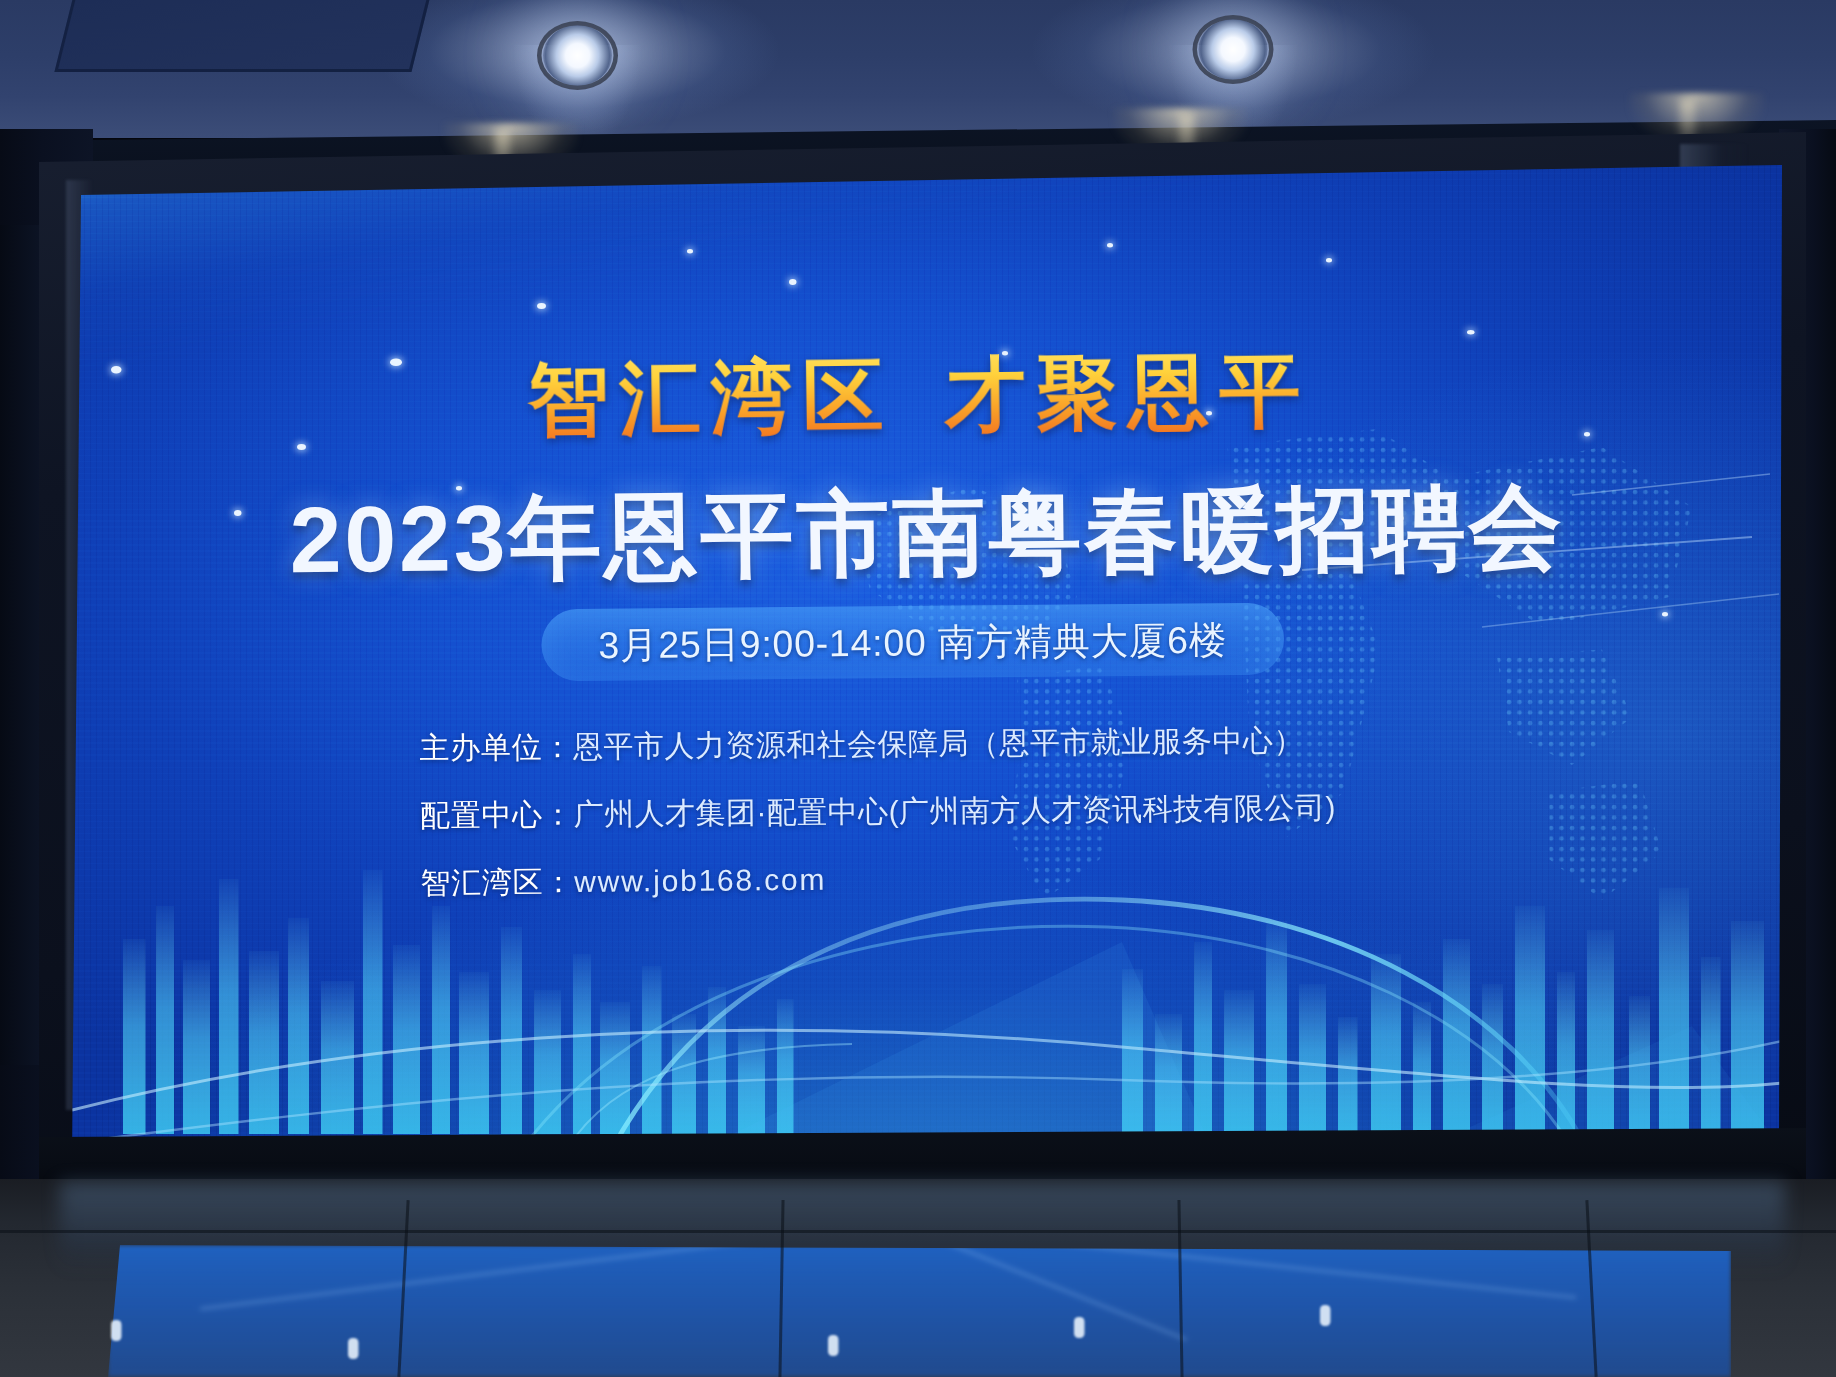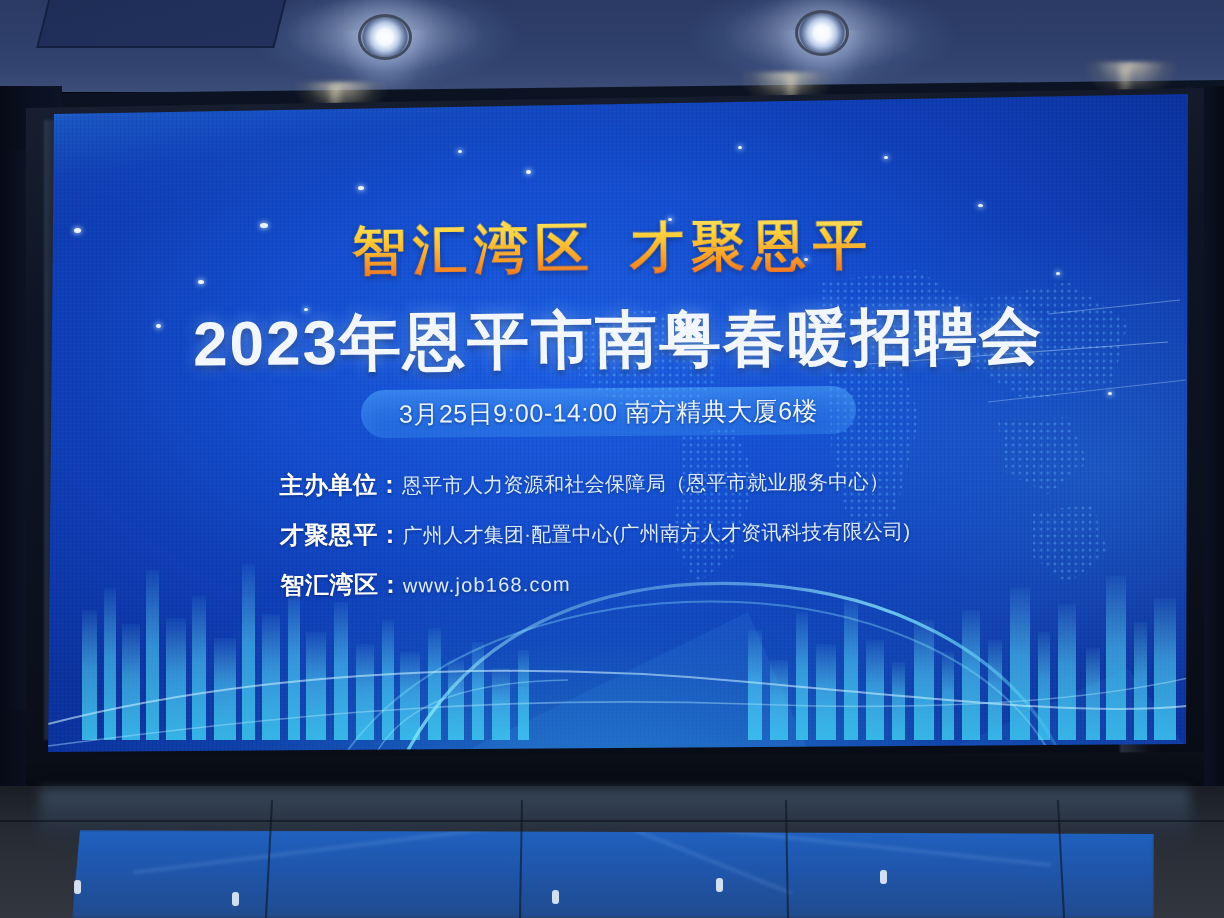--- a/index.html
+++ b/index.html
@@ -80,21 +80,21 @@
     filter:blur(1px);
   }
   .frame-sheen-l{
     position:absolute; left:44px; top:120px; width:18px; height:620px;
     background:linear-gradient(90deg, rgba(110,128,162,.26), transparent);
     filter:blur(1px);
   }
 
   
   .screen{
-    position:absolute; left:48px; top:92px; width:1140px; height:660px;
+    position:absolute; left:48px; top:108px; width:1140px; height:660px;
     clip-path:polygon(6px 22px, 1140px 2px, 1138px 652px, 0px 660px);
     background:
       radial-gradient(ellipse 760px 430px at 46% 40%, #1c5fe0 0%, #1450cf 38%, #0f40b8 66%, #0b33a0 100%),
       linear-gradient(180deg,#1a4fd0 0%,#1450c9 45%,#1a74c9 82%,#1b84cc 100%);
     overflow:hidden;
   }
   
   .led-grid{
     position:absolute; inset:0;
     background-image:
@@ -173,21 +173,21 @@
     transform:rotate(-0.5deg);
     box-shadow:0 0 22px rgba(90,180,255,.25) inset;
   }
   .pill span{
     color:#e9f4ff; font-size:25px; letter-spacing:.5px;
     text-shadow:0 1px 3px rgba(5,25,80,.55);
   }
 
   .orglines{ position:absolute; left:232px; top:374px; width:800px; transform:rotate(-0.5deg); }
   .orgline{ display:flex; align-items:baseline; margin-bottom:18px; white-space:nowrap; }
-  .orglabel{ color:#ffffff; font-weight:bold; font-size:24px; letter-spacing:.5px;
+  .orglabel{ color:#ffffff; font-weight:normal; font-size:20px; letter-spacing:.5px;
              text-shadow:0 1px 3px rgba(5,25,80,.6); }
   .orgval{ color:#dcebff; font-size:20px; letter-spacing:.3px;
            text-shadow:0 1px 3px rgba(5,25,80,.5); }
   .orgval.site{ letter-spacing:1.2px; }
 
   
   .floor{
     position:absolute; left:0; top:786px; width:1224px; height:132px;
     background:linear-gradient(180deg,#1a1d23 0%,#232830 22%,#2b3038 55%,#32373f 100%);
   }
@@ -373,21 +373,21 @@
       <div class="pill">
         <span>3月25日9:00-14:00  南方精典大厦6楼</span>
       </div>
 
       <div class="orglines">
         <div class="orgline">
           <span class="orglabel">主办单位：</span>
           <span class="orgval">恩平市人力资源和社会保障局（恩平市就业服务中心）</span>
         </div>
         <div class="orgline">
-          <span class="orglabel">才聚恩平：</span>
+          <span class="orglabel">配置中心：</span>
           <span class="orgval">广州人才集团·配置中心(广州南方人才资讯科技有限公司)</span>
         </div>
         <div class="orgline">
           <span class="orglabel">智汇湾区：</span>
           <span class="orgval site">www.job168.com</span>
         </div>
       </div>
 
     </div>
   </div>

